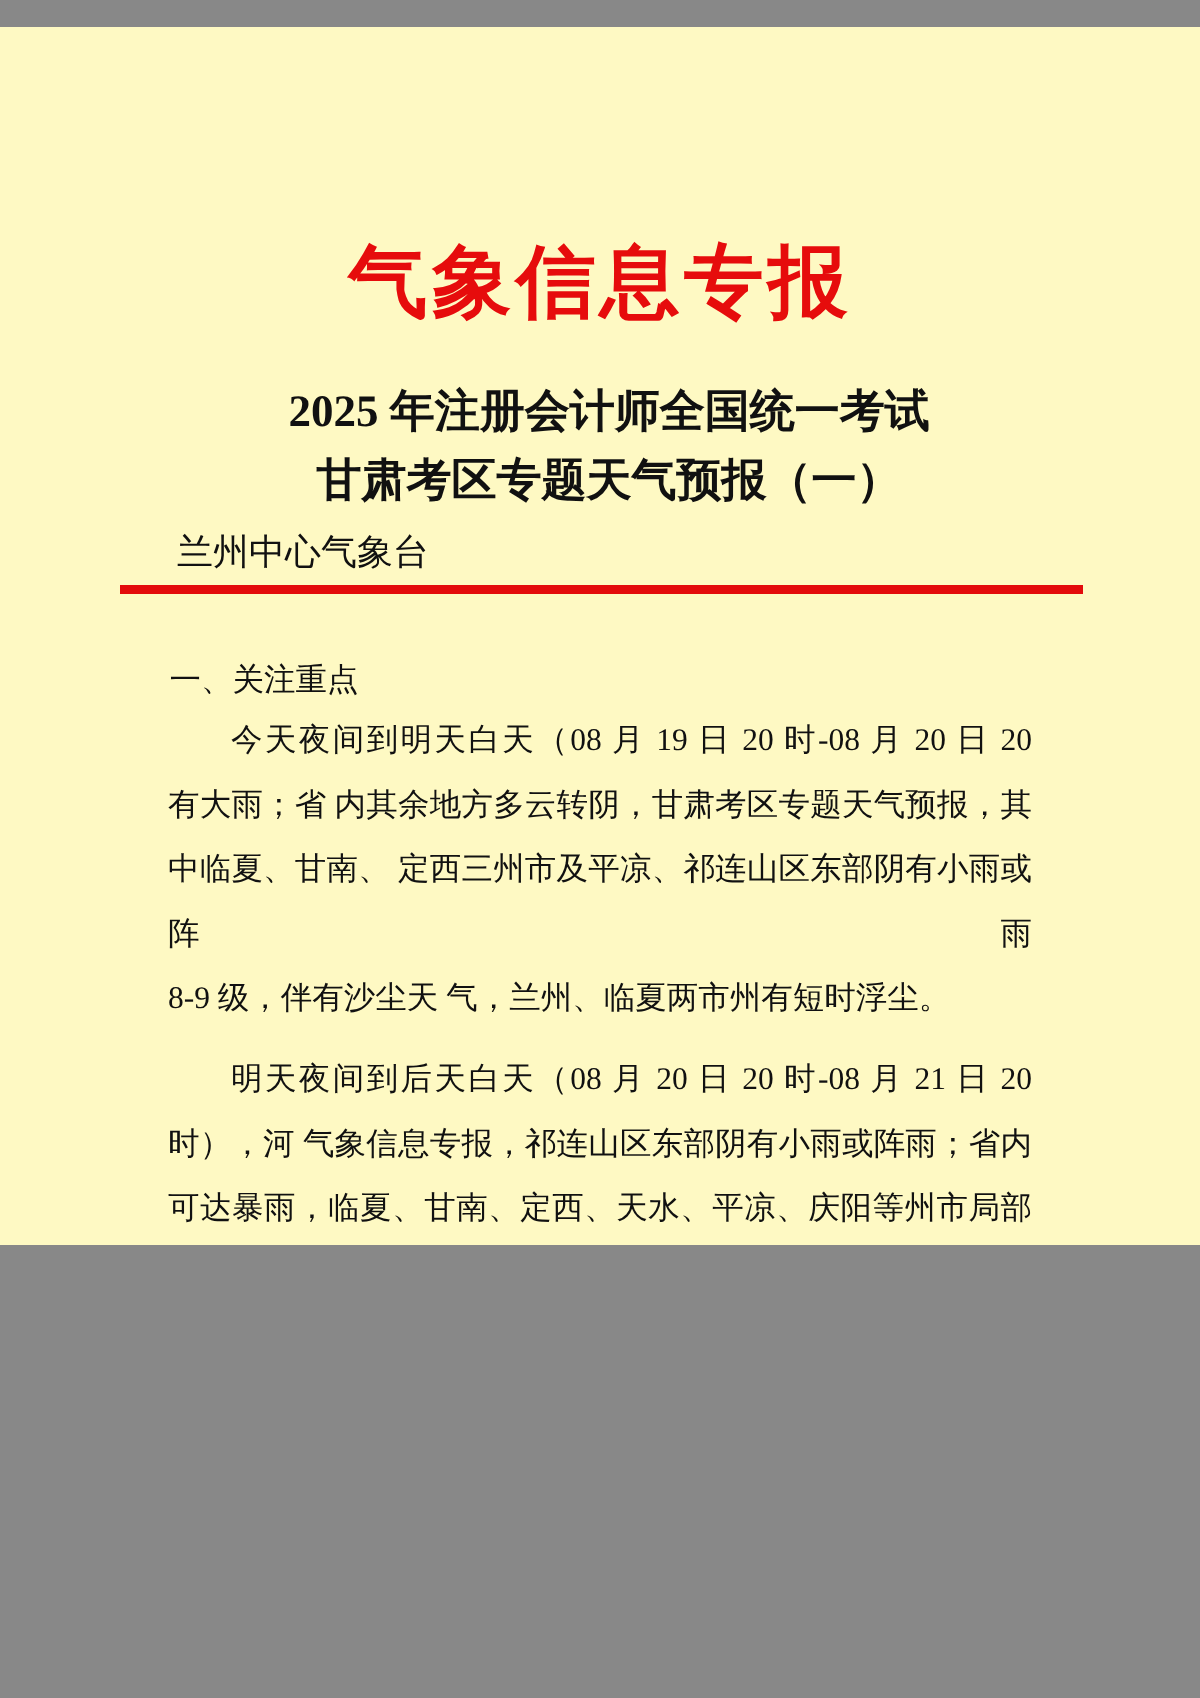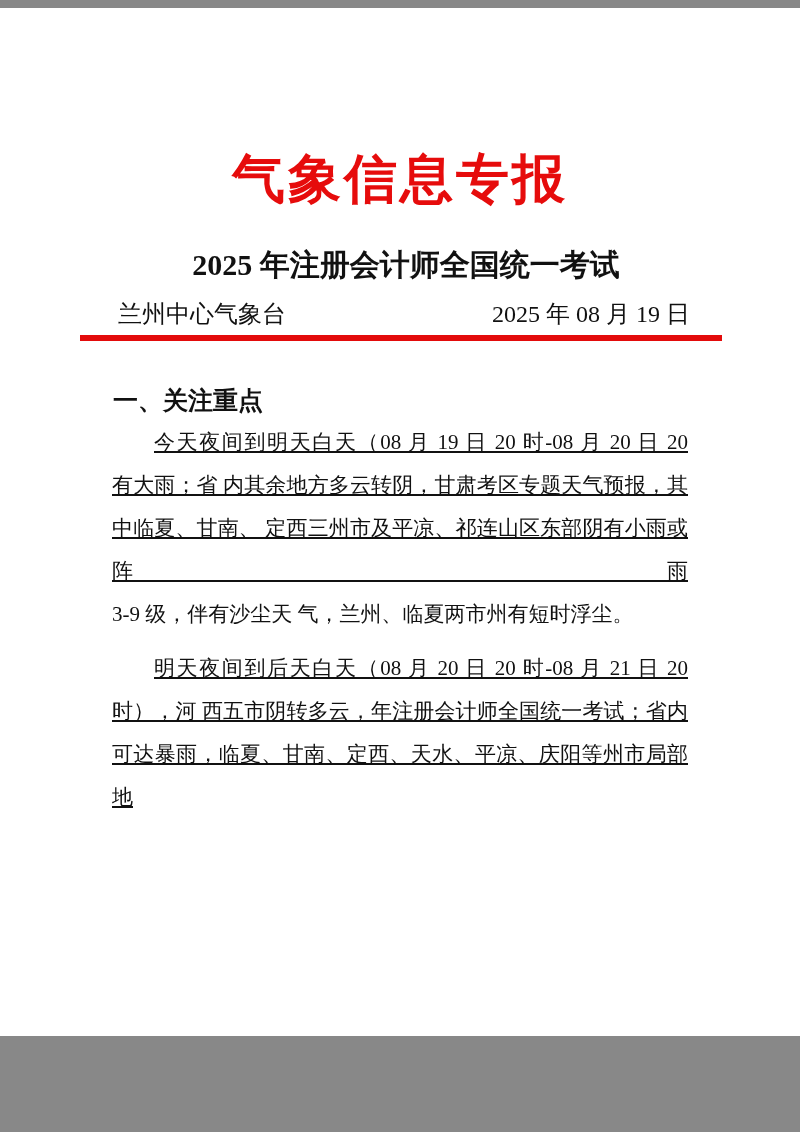--- a/index.html
+++ b/index.html
@@ -1,20 +1,20 @@
 <!DOCTYPE html>
 <html><head>
 <meta charset="utf-8">
 <style>
   html,body{margin:0;padding:0;background:#888;}
   .page{
     position:relative;
-    width:800px;height:1028px;
-    margin:8px auto;
-    background:#ffffff;
+    width:800px;height:812px;
+    margin:18px auto;
+    background:#fef9c3;
     font-family:"Liberation Serif","DejaVu Serif",serif;
     color:#111111;
     overflow:hidden;
   }
   .doc-title{
     margin:142px 0 0 0;
     text-align:center;
     font-size:53px;
     font-weight:bold;
     letter-spacing:3px;
@@ -39,65 +39,65 @@
     font-size:24px;
     line-height:28px;
   }
   .red-rule{
     margin:7px 78px 0 80px;
     height:6px;
     background:#e30b0b;
   }
   .section-heading{
     margin:44px 112px 0 113px;
-    font-size:25px;
-    font-weight:bold;
+    font-size:21px;
+    font-weight:normal;
     line-height:1.3;
     color:#111111;
   }
   .body-text{
     margin:4px 112px 0 112px;
     font-size:21px;
     line-height:43px;
   }
   .para{margin:0 0 11px 0;padding:0;}
   .ln{display:block;white-space:pre-wrap;}
-  .j{text-align:justify;text-align-last:justify;text-decoration:underline;}
+  .j{text-align:justify;text-align-last:justify;}
   .ind{text-indent:42px;}
 </style>
 </head>
 <body>
 
 <div class="page">
 
   <h1 class="doc-title">气象信息专报</h1>
 
   <div class="doc-subtitle first">2025 年注册会计师全国统一考试</div>
 
+  <div class="doc-subtitle second">甘肃考区专题天气预报（一）</div>
 
   <div class="issuer-row">
     <span>兰州中心气象台</span>
-    <span>2025 年 08 月 19 日</span>
   </div>
 
   <div class="red-rule"></div>
 
   <h2 class="section-heading">一、关注重点</h2>
 
   <div class="body-text">
 
     <p class="para">
       <span class="ln ind j">今天夜间到明天白天（08 月 19 日 20 时-08 月 20 日 20</span>
       <span class="ln j">有大雨；省 内其余地方多云转阴，甘肃考区专题天气预报，其</span>
       <span class="ln j">中临夏、甘南、 定西三州市及平凉、祁连山区东部阴有小雨或阵雨</span>
-      <span class="ln">3-9 级，伴有沙尘天 气，兰州、临夏两市州有短时浮尘。</span>
+      <span class="ln">8-9 级，伴有沙尘天 气，兰州、临夏两市州有短时浮尘。</span>
     </p>
 
     <p class="para">
       <span class="ln ind j">明天夜间到后天白天（08 月 20 日 20 时-08 月 21 日 20</span>
-      <span class="ln j">时），河 西五市阴转多云，年注册会计师全国统一考试；省内</span>
+      <span class="ln j">时），河 气象信息专报，祁连山区东部阴有小雨或阵雨；省内</span>
       <span class="ln j">可达暴雨，临夏、甘南、定西、天水、平凉、庆阳等州市局部地</span>
 
     </p>
 
   </div>
 
 </div>
 
 </body></html>

